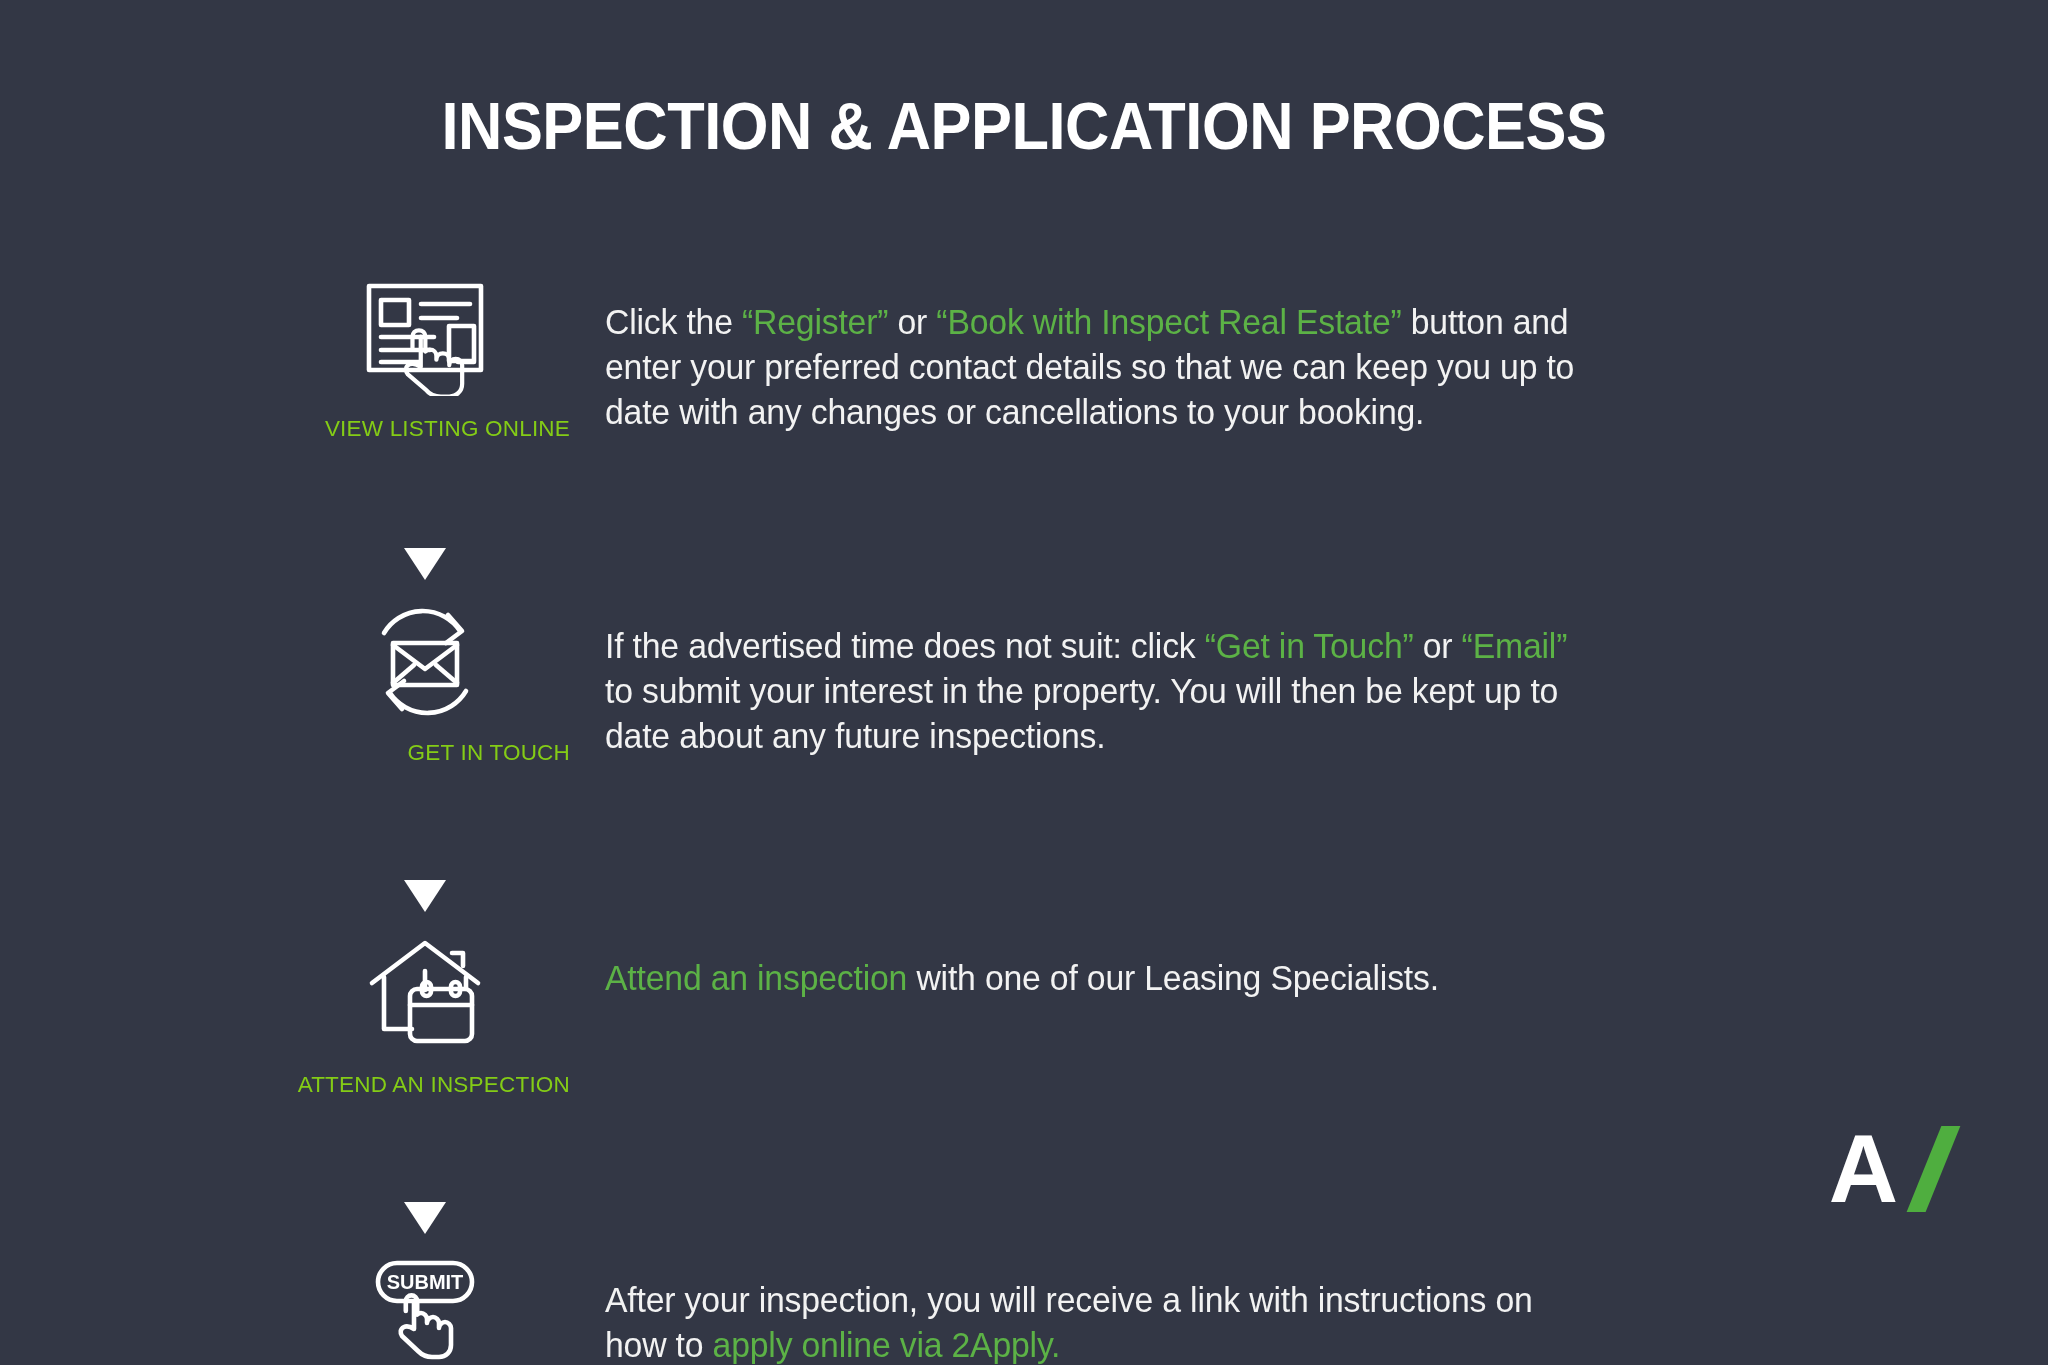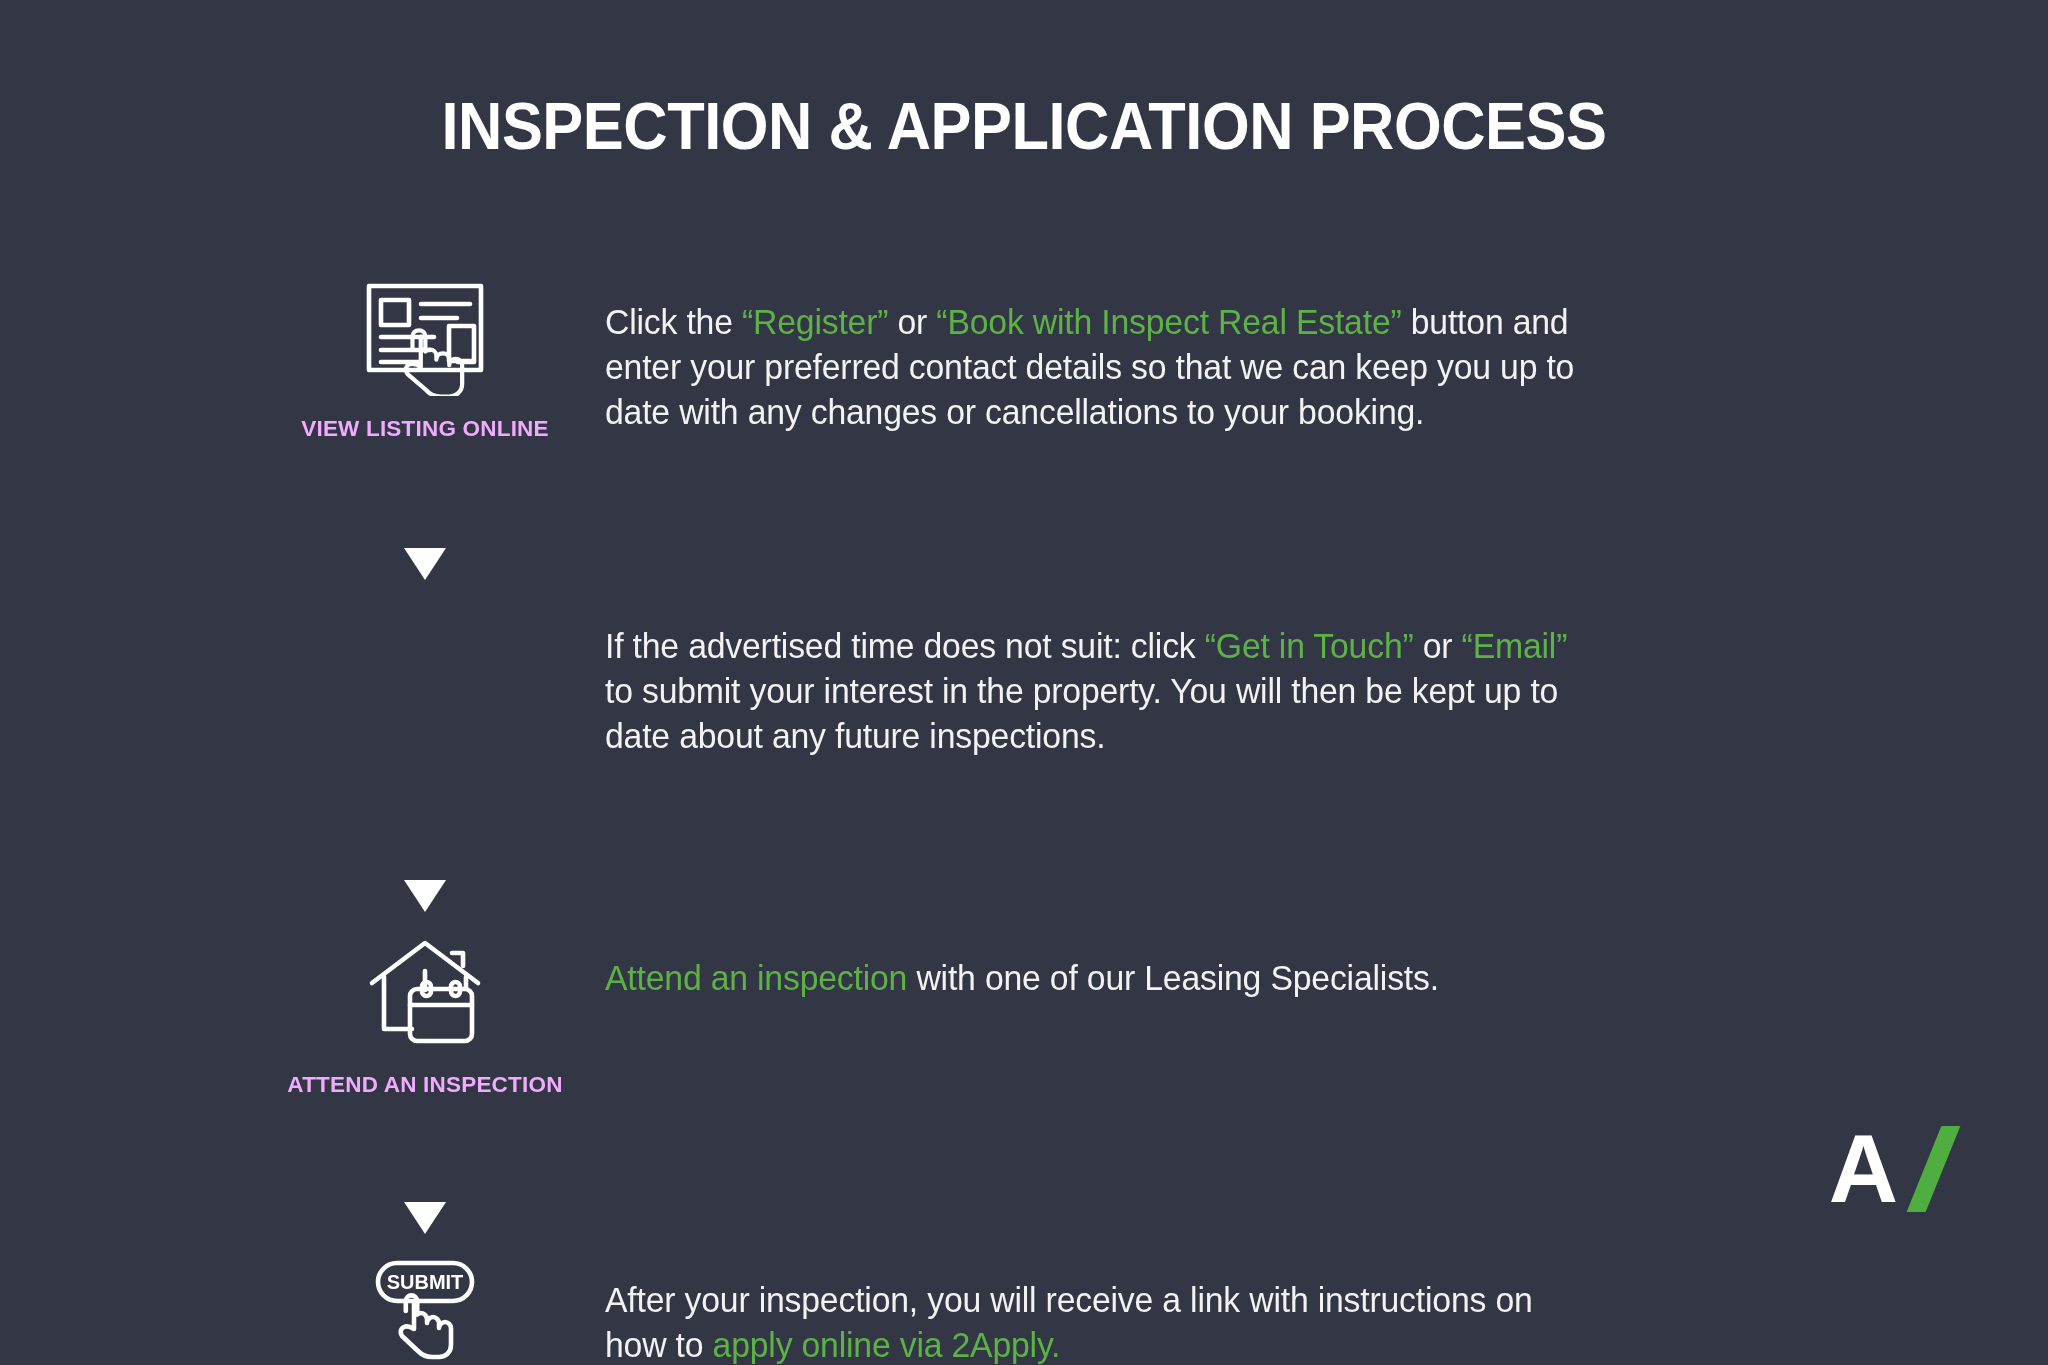--- a/index.html
+++ b/index.html
@@ -61,25 +61,26 @@
     display: flex;
     align-items: center;
     justify-content: center;
   }
 
   .icon-box svg { display: block; }
 
   .step-label {
     margin-top: 18px;
     font-family: "Liberation Sans", sans-serif;
-    font-weight: bold;
+    font-weight: normal;
     font-size: 22.5px;
     letter-spacing: 0.2px;
-    color: #f0abfc;
+    color: #84cc16;
     white-space: nowrap;
+    text-align: right;
   }
 
   
   .arrow {
     position: absolute;
     left: 280px;
     width: 290px;
     display: flex;
     justify-content: center;
   }
@@ -168,20 +169,35 @@
     <div class="text-col" style="top:22px;">
       <span>Click the </span><span class="accent">“Register”</span><span> or </span><span class="accent">“Book with Inspect Real Estate”</span><span> button and enter your preferred contact details so that we can keep you up to date with any changes or cancellations to your booking.</span>
     </div>
   </div>
 
   <div class="arrow" style="position:relative; margin-top:20px;">
     <div class="arrow-tri"></div>
   </div>
 
   <div class="step-row" style="height:250px; margin-top:22px;">
+    <div class="icon-col" style="top:0;">
+      <div class="icon-box">
+        <svg width="122" height="118" viewBox="0 0 122 118" fill="none" stroke="#ffffff" stroke-width="4.6" stroke-linecap="round" stroke-linejoin="round">
+          <path d="M20 30 A45 45 0 0 1 96 28"></path>
+          <path d="M102 88 A45 45 0 0 1 26 90"></path>
+          <polyline points="84,12 98,28 82,40"></polyline>
+          <polyline points="38,106 24,90 40,78"></polyline>
+          <rect x="29" y="40" width="64" height="42"></rect>
+          <polyline points="29,42 61,66 93,42"></polyline>
+          <line x1="29" y1="80" x2="50" y2="62"></line>
+          <line x1="93" y1="80" x2="72" y2="62"></line>
+        </svg>
+      </div>
+      <div class="step-label">GET IN TOUCH</div>
+    </div>
     <div class="text-col" style="top:22px;">
       <span>If the advertised time does not suit: click </span><span class="accent">“Get in Touch”</span><span> or </span><span class="accent">“Email”</span><span> to submit your interest in the property. You will then be kept up to date about any future inspections.</span>
     </div>
   </div>
 
   <div class="arrow" style="position:relative; margin-top:28px;">
     <div class="arrow-tri"></div>
   </div>
 
   <div class="step-row" style="height:250px; margin-top:22px;">

